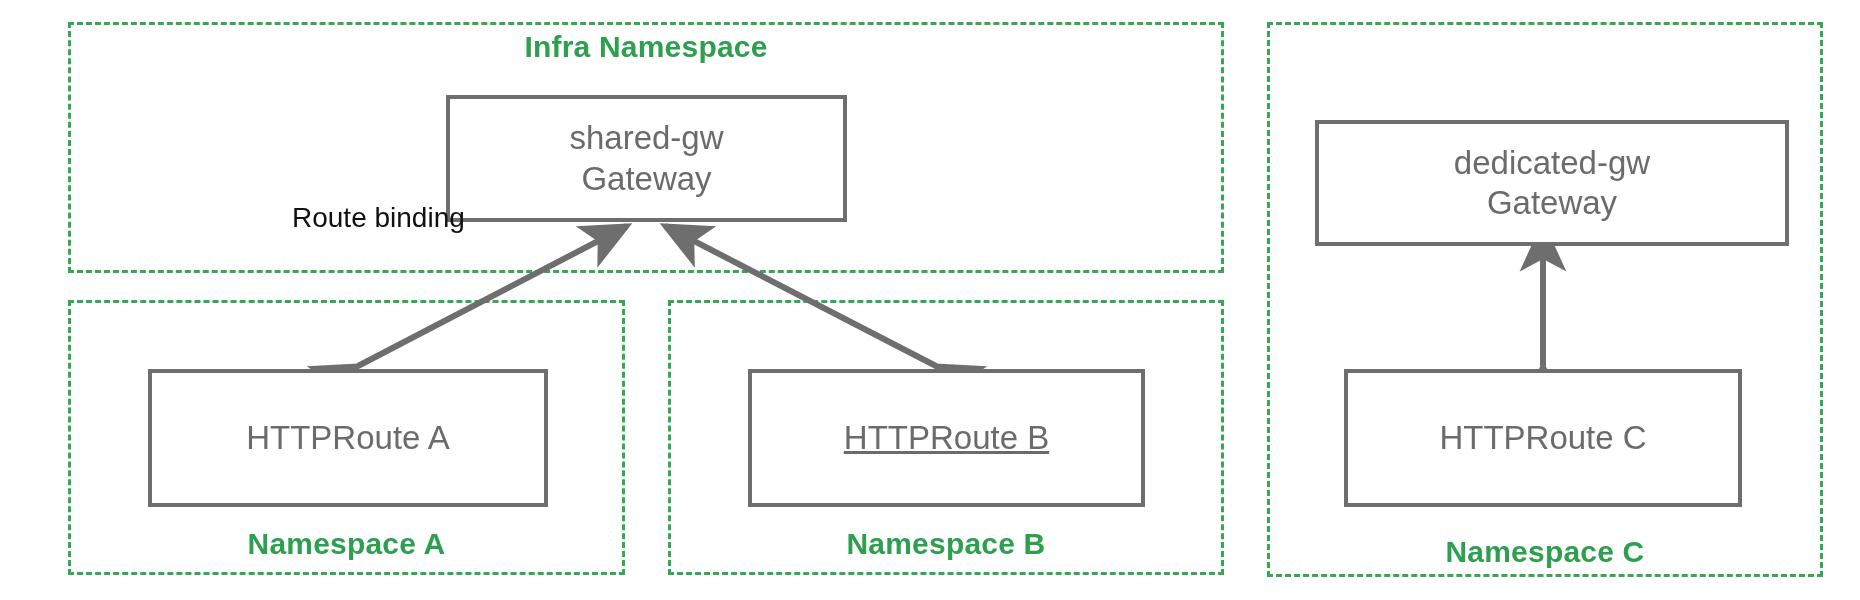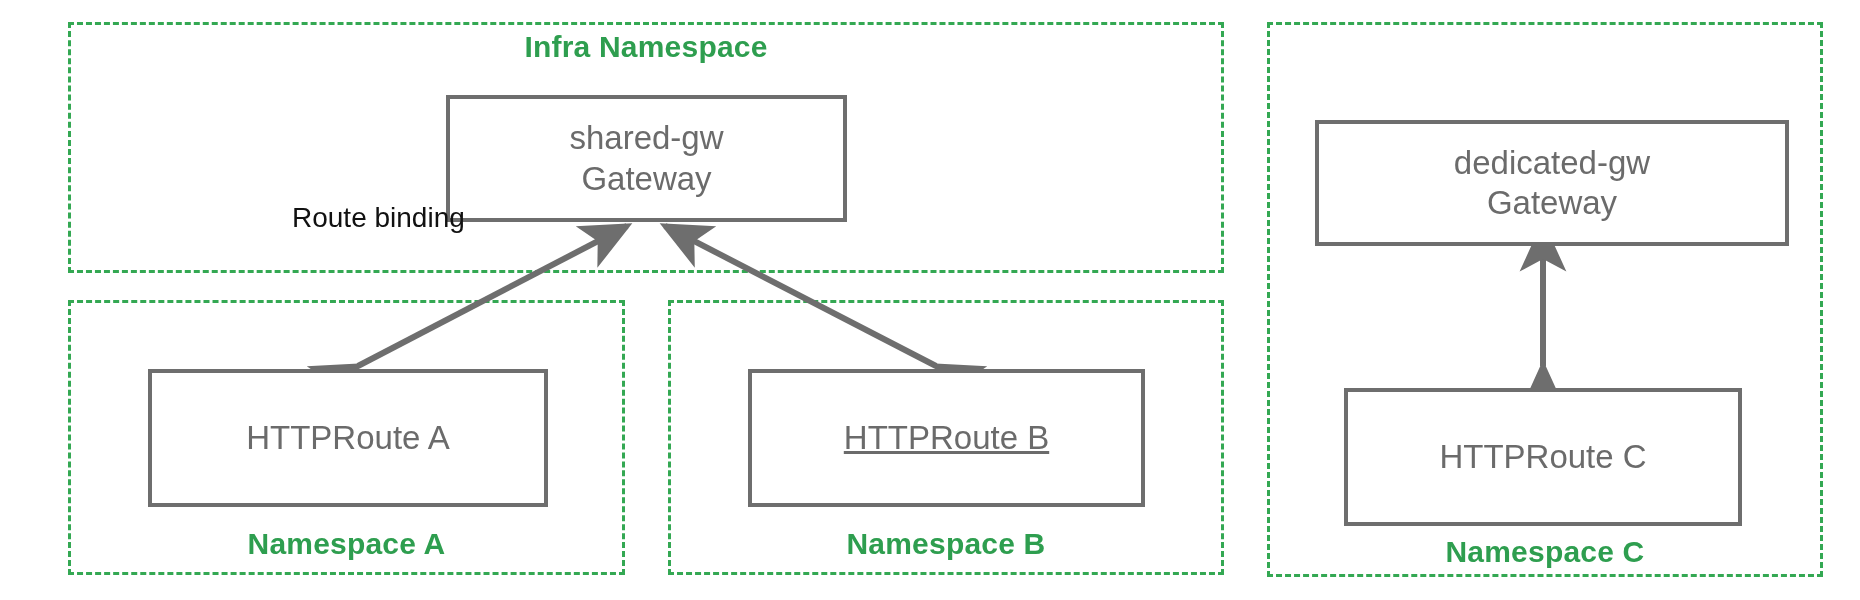--- a/index.html
+++ b/index.html
@@ -77,17 +77,17 @@
     <line x1="936" y1="366" x2="665" y2="226" stroke="#6e6e6e" stroke-width="6" marker-start="url(#ah)" marker-end="url(#ah)"></line>
     <line x1="1543" y1="366" x2="1543" y2="226" stroke="#6e6e6e" stroke-width="6" marker-start="url(#ah)" marker-end="url(#ah)"></line>
   </svg>
 
   <div class="node" style="left: 446px; top: 95px; width: 401px; height: 127px; border-color: rgb(110, 110, 110); color: rgb(107, 107, 107);">shared-gw
 Gateway</div>
   <div class="node" style="left: 1315px; top: 96px; width: 474px; height: 126px; border-color: rgb(110, 110, 110); color: rgb(107, 107, 107); margin-top: 24px;">dedicated-gw
 Gateway</div>
   <div class="node" style="left: 148px; top: 369px; width: 400px; height: 138px; border-color: rgb(110, 110, 110); color: rgb(107, 107, 107);">HTTPRoute A</div>
   <div class="node" style="left: 748px; top: 369px; width: 397px; height: 138px; border-color: rgb(110, 110, 110); color: rgb(107, 107, 107); text-decoration: underline;">HTTPRoute B</div>
-  <div class="node" style="left: 1344px; top: 369px; width: 398px; height: 138px; border-color: rgb(110, 110, 110); color: rgb(107, 107, 107); margin-top: 19px;">HTTPRoute C</div>
+  <div class="node" style="left: 1344px; top: 369px; width: 398px; height: 138px; border-color: rgb(110, 110, 110); color: rgb(107, 107, 107);">HTTPRoute C</div>
 
   <div class="edge-label" style="left: 248px; top: 202px; color: rgb(17, 17, 17);">Route binding</div>
 
 </div>
 
 </body></html>

